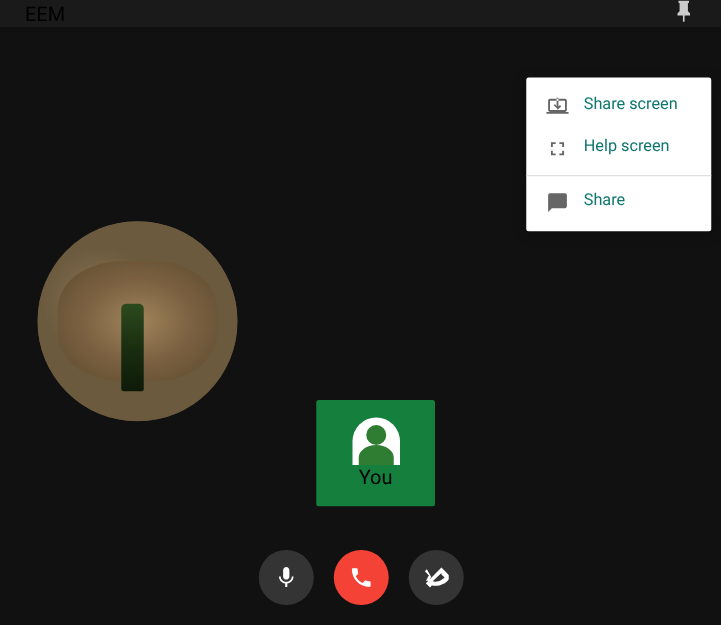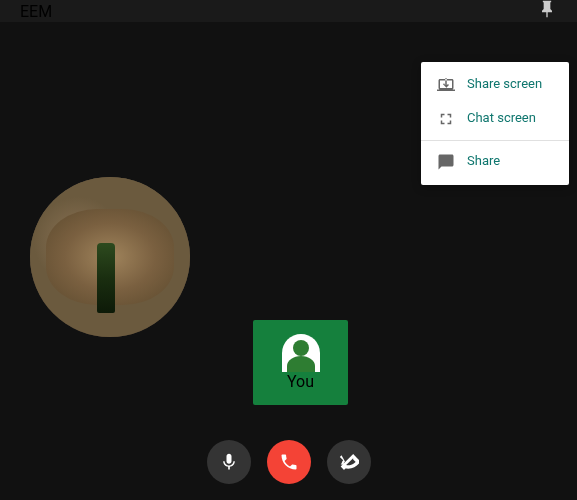--- a/index.html
+++ b/index.html
@@ -231,21 +231,21 @@
       </span>
       <span>Share screen</span>
     </div>
 
     <div class="menu-item">
       <span class="menu-icon">
         <svg class="svg-icon" viewBox="0 0 24 24" fill="#666">
           <path d="M7 14H5v5h5v-2H7v-3zm-2-4h2V7h3V5H5v5zm12 7h-3v2h5v-5h-2v3zM14 5v2h3v3h2V5h-5z"></path>
         </svg>
       </span>
-      <span>Chat screen</span>
+      <span>Help screen</span>
     </div>
 
     <div class="menu-divider"></div>
 
     <div class="menu-item">
       <span class="menu-icon">
         <svg class="svg-icon" viewBox="0 0 24 24" fill="#666">
           <path d="M20 2H4c-1.1 0-2 .9-2 2v18l4-4h14c1.1 0 2-.9 2-2V4c0-1.1-.9-2-2-2z"></path>
         </svg>
       </span>

